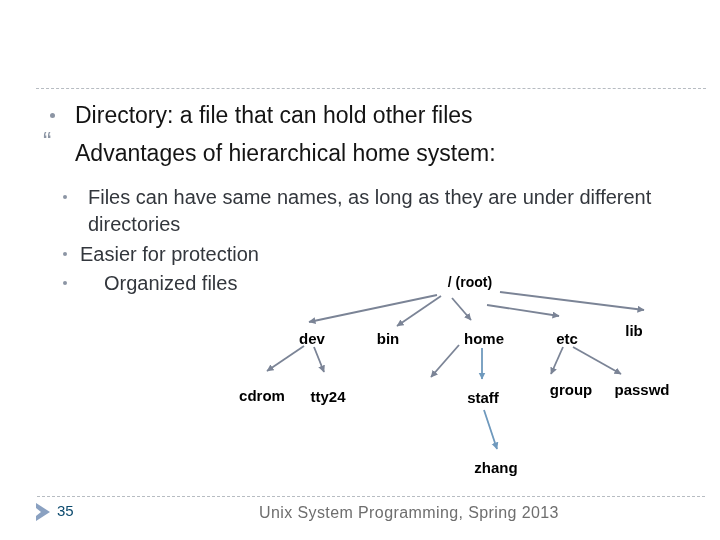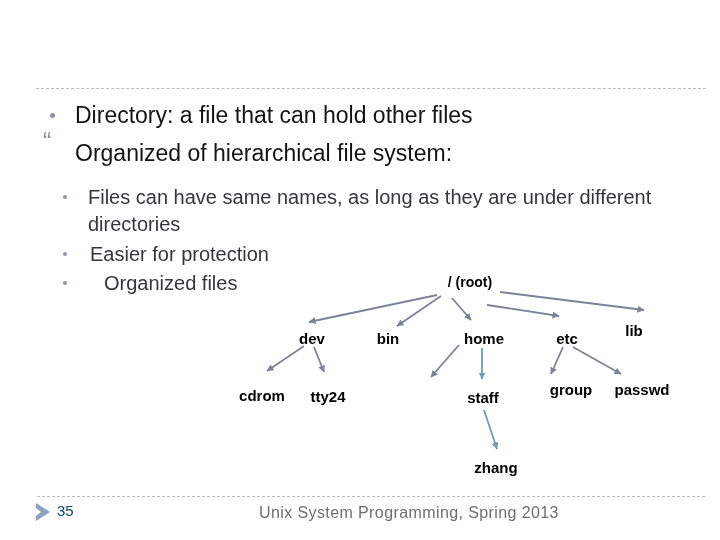--- a/index.html
+++ b/index.html
@@ -32,21 +32,21 @@
   }
   .m1 { left: 50px; top: 113px; }
   .quote-marker {
     position: absolute; left: 43px; top: 129px;
     font-size: 25px; color: #8c95a4; line-height: 1;
   }
   .sub-text {
     position: absolute; font-size: 20px; line-height: 27px; color: #33373d;
   }
   .sb1 { left: 88px; top: 184px; width: 600px; }
-  .sb2 { left: 90px; top: 241px; white-space: nowrap; }
+  .sb2 { left: 80px; top: 241px; white-space: nowrap; }
   .sb3 { left: 104px; top: 270px; white-space: nowrap; text-align: center; }
   .sub-dot { width: 4px; height: 4px; }
   .sm1 { left: 63px; top: 195px; }
   .sm2 { left: 63px; top: 252px; }
   .sm3 { left: 63px; top: 281px; }
 
   .tree-svg { position: absolute; left: 220px; top: 265px; width: 500px; height: 215px; }
   .tree-svg text { font-family: "Liberation Sans", sans-serif; }
 
   .page-triangle {
@@ -78,21 +78,21 @@
 <body>
 
 <div class="slide">
 
   <div class="rule rule-top"></div>
 
   <span class="dot-marker m1"></span>
   <div class="bullet-text b1">Directory: a file that can hold other files</div>
 
   <span class="quote-marker">“</span>
-  <div class="bullet-text b2">Organized of hierarchical file system:</div>
+  <div class="bullet-text b2">Advantages of hierarchical home system:</div>
 
   <span class="dot-marker sub-dot sm1"></span>
   <div class="sub-text sb1">Files can have same names, as long as they are under different directories</div>
 
   <span class="dot-marker sub-dot sm2"></span>
   <div class="sub-text sb2">Easier for protection</div>
 
   <span class="dot-marker sub-dot sm3"></span>
   <div class="sub-text sb3">Organized files</div>
 

